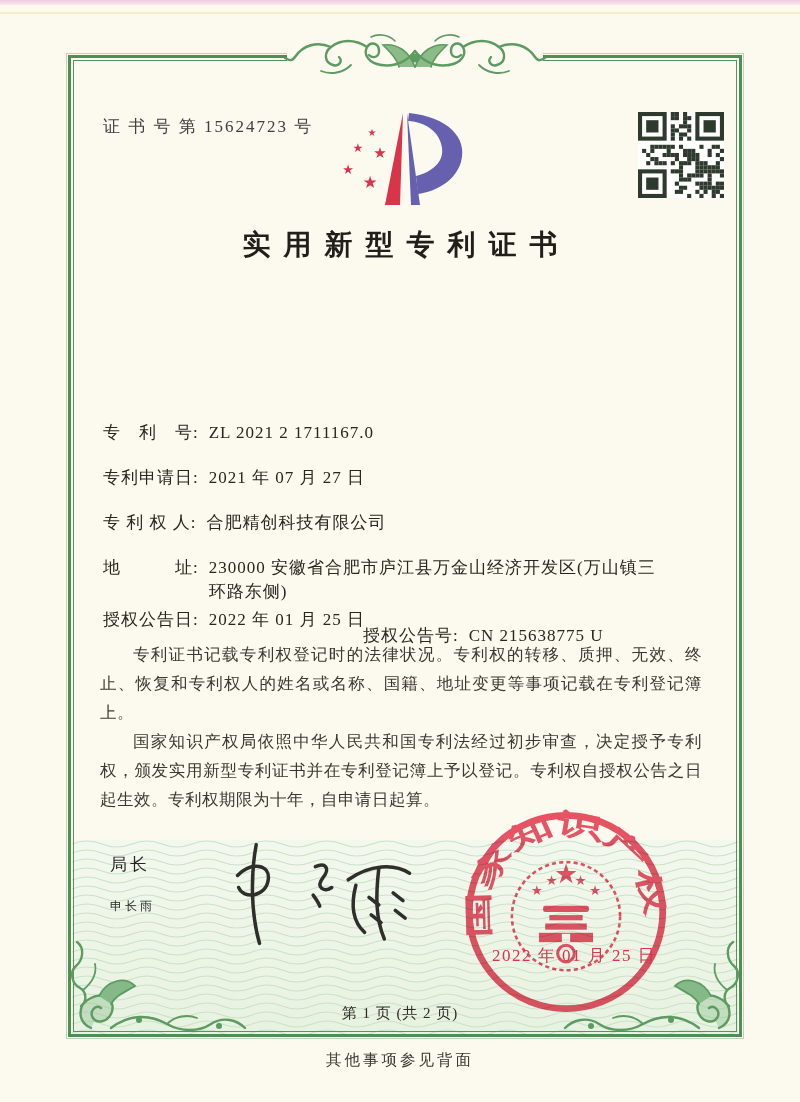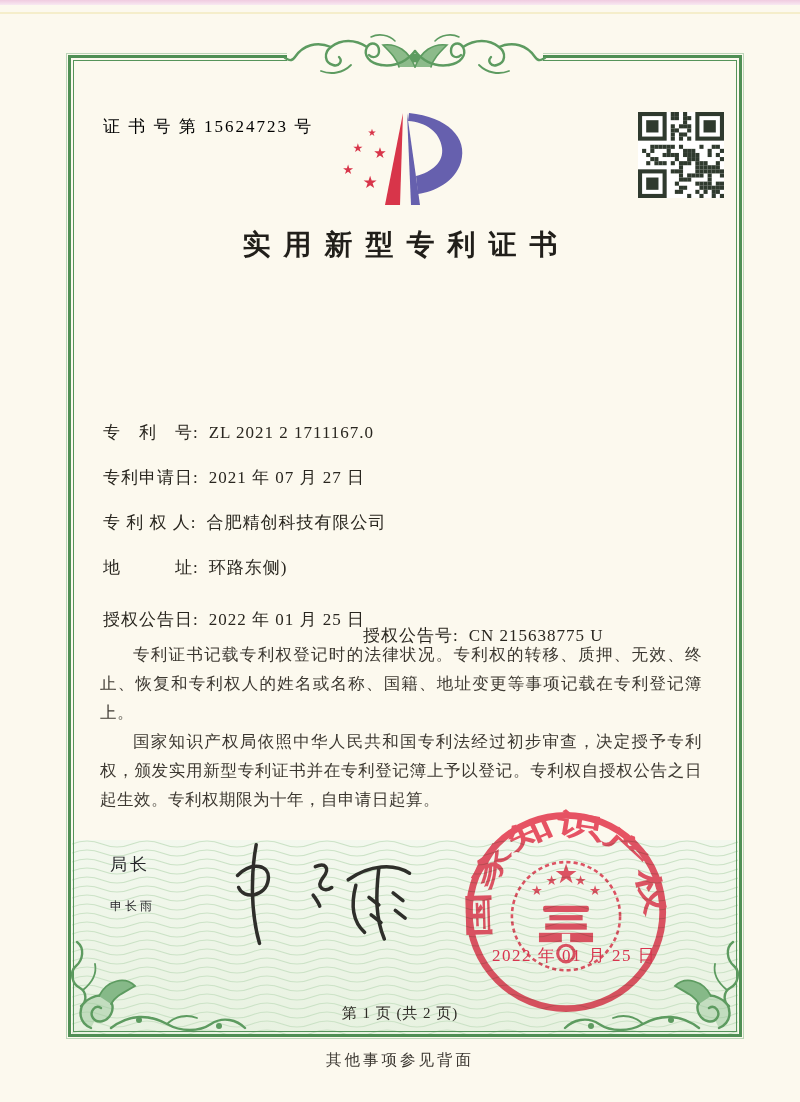--- a/index.html
+++ b/index.html
@@ -13,21 +13,21 @@
   
   .frame-outer{position:absolute;left:66px;top:53px;width:676px;height:984px;border:1px solid #bcd6b8;}
   .frame-main{position:absolute;inset:1px;border:3px solid #4f8f54;}
   .frame-inner{position:absolute;inset:2px;border:1px solid #55945a;}
 
   
   .band{position:absolute;left:72px;top:840px;width:666px;height:194px;
         background:linear-gradient(180deg,#f3f8ee,#e8f2e1);}
   .band svg{position:absolute;inset:0;}
 
-  .cert-no{position:absolute;left:103px;top:115px;font-size:17px;letter-spacing:2px;color:#000000;white-space:nowrap;}
+  .cert-no{position:absolute;left:103px;top:115px;font-size:17px;letter-spacing:2px;color:#404040;white-space:nowrap;}
 
   .logo{position:absolute;left:328px;top:110px;width:152px;height:122px;}
   .qr{position:absolute;left:638px;top:112px;width:86px;height:86px;}
 
   .title{position:absolute;left:0;width:100%;top:226px;text-align:center;
          font-size:28px;font-weight:bold;letter-spacing:13px;text-indent:13px;color:#211f1a;}
 
   .row{position:absolute;left:103px;font-size:17px;letter-spacing:1px;white-space:nowrap;color:#29261f;}
   .row .val{margin-left:10px;}
   .r1{top:325px;} .r2{top:376px;} .r3{top:421px;} .r4{top:466px;} .r5{top:511px;}
@@ -293,21 +293,21 @@
   <div class="row r3">
     <span class="lab">专　利　号:</span><span class="val">ZL 2021 2 1711167.0</span>
   </div>
   <div class="row r4">
     <span class="lab">专利申请日:</span><span class="val">2021 年 07 月 27 日</span>
   </div>
   <div class="row r5">
     <span class="lab">专 利 权 人:</span><span class="val">合肥精创科技有限公司</span>
   </div>
   <div class="row r6">
-    <span class="lab">地　　　址:</span><span class="addr-val"><span>环路东侧)</span></span>
+    <span class="lab">地　　　址:</span><span class="addr-val"><span>230000 安徽省合肥市庐江县万金山经济开发区(万山镇三</span><span>环路东侧)</span></span>
   </div>
   <div class="row r7a">
     <span class="lab">授权公告日:</span><span class="val">2022 年 01 月 25 日</span>
   </div>
   <div class="row r7b">
     <span class="lab">授权公告号:</span><span class="val">CN 215638775 U</span>
   </div>
 
   <div class="body-text">
     <p>专利证书记载专利权登记时的法律状况。专利权的转移、质押、无效、终止、恢复和专利权人的姓名或名称、国籍、地址变更等事项记载在专利登记簿上。</p>

